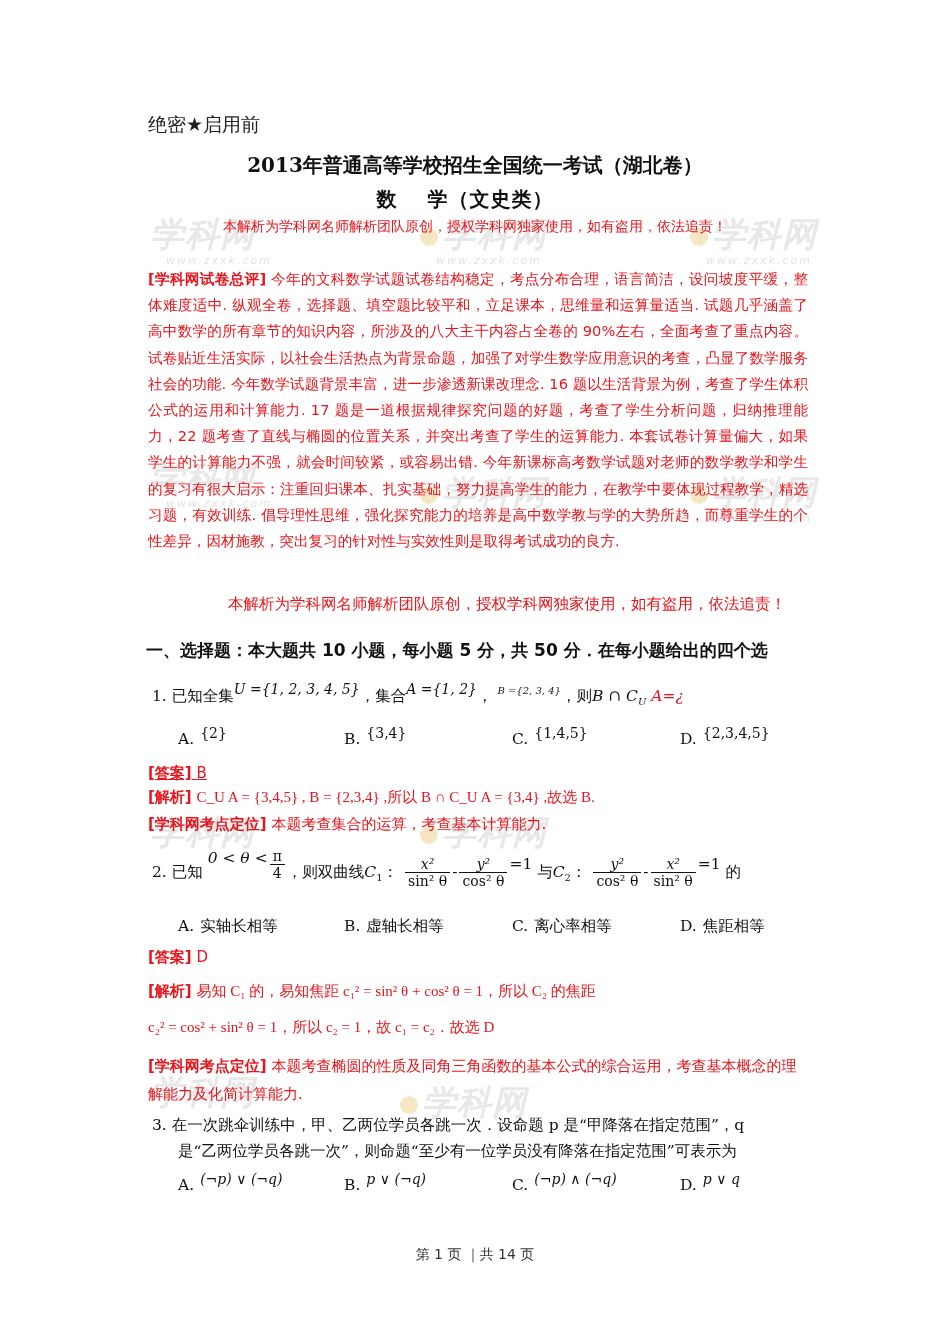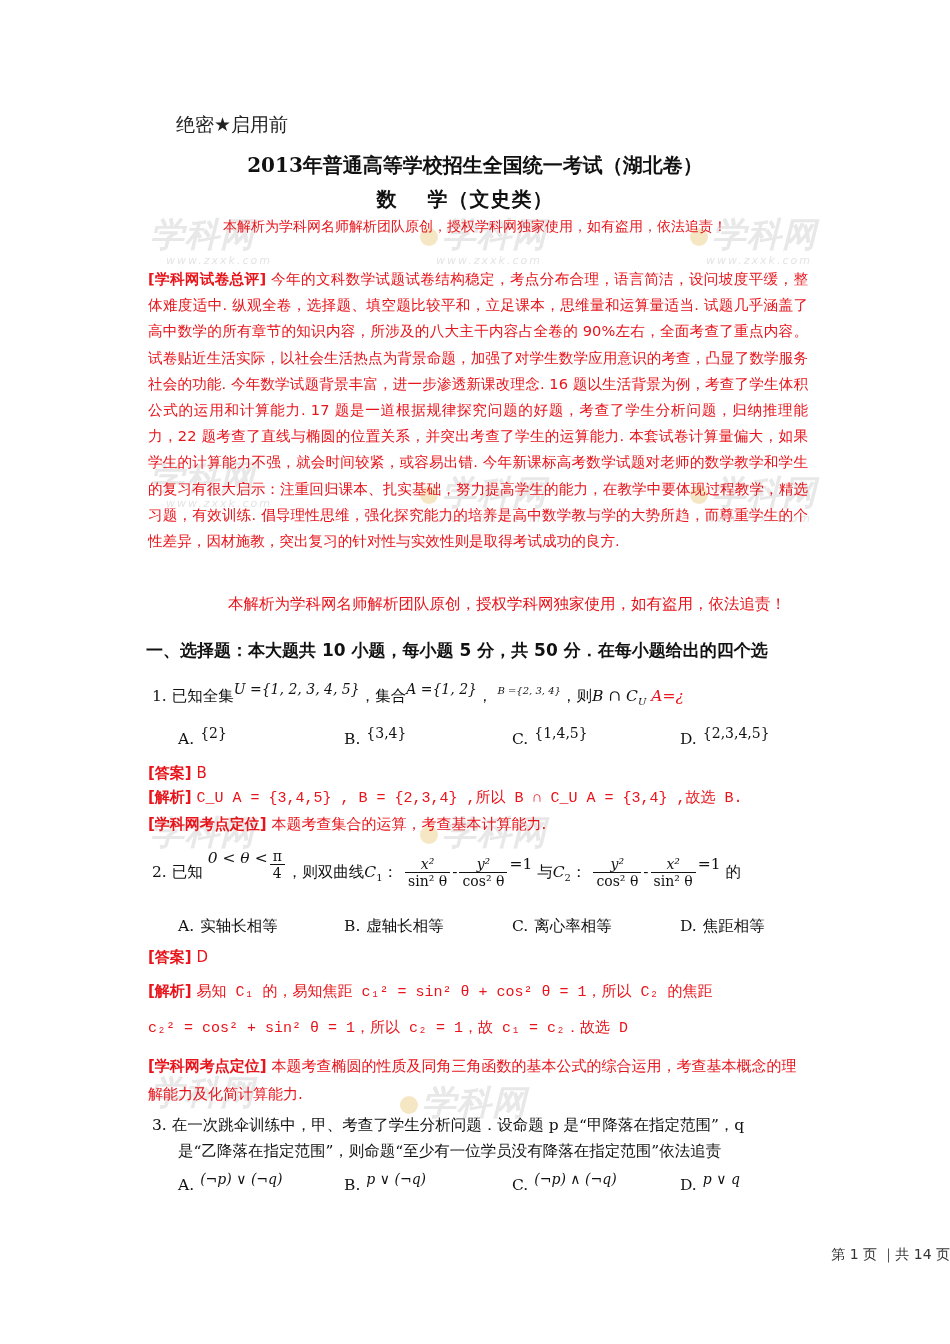--- a/index.html
+++ b/index.html
@@ -8,21 +8,21 @@
   .page { position: absolute; left: 0; top: 0; width: 950px; height: 1344px; }
 
   
   .wm { position: absolute; font-family: "DejaVu Sans", sans-serif; font-weight: bold;
         font-style: italic; color: #e8e8e8; font-size: 34px; letter-spacing: 1px; z-index: 0; }
   .wm small { display: block; font-size: 11px; font-weight: normal; color: #e4e4e4; letter-spacing: 2px; margin-left: 16px; margin-top: -4px; }
   .wm .dot { display:inline-block; width:18px; height:18px; border-radius:50%; background:#f6e7c4; margin-right:4px; vertical-align: middle; }
 
   .z { position: relative; z-index: 1; }
 
-  .secret { position: absolute; left: 148px; top: 112px; font-family: "DejaVu Sans", sans-serif; font-size: 19px; color: #222; margin-left: 28px; }
+  .secret { position: absolute; left: 148px; top: 112px; font-family: "DejaVu Sans", sans-serif; font-size: 19px; color: #222; }
   .title { position: absolute; left: 0; width: 950px; top: 152px; text-align: center; font-size: 20px; font-weight: bold; color: #111; }
   .subtitle { position: absolute; left: 0; width: 930px; top: 186px; text-align: center; font-size: 20px; font-weight: bold; color: #111; letter-spacing: 1px; }
   .subtitle .gap { display:inline-block; width: 30px; }
 
   .red { color: #e8141b; font-family: "DejaVu Sans", sans-serif; }
   .notice1 { position: absolute; left: 0; width: 950px; top: 218px; text-align: center; font-size: 14px; }
 
   .review { position: absolute; left: 148px; top: 266px; width: 660px; font-size: 14.6px; line-height: 26.2px; text-align: justify; }
   .tag { font-weight: bold; }
 
@@ -35,31 +35,31 @@
   .q1 { left: 152px; top: 686px; }
   .opt-row { position: absolute; left: 178px; width: 640px; font-size: 15.5px; }
   .opt { position: absolute; top: 0; white-space: nowrap; }
   .opt .lbl { margin-right: 6px; }
   .opt .math { font-size: 14px; position: relative; top: -6px; }
   .o1 { left: 0; } .o2 { left: 166px; } .o3 { left: 334px; } .o4 { left: 502px; }
 
   .ans { position: absolute; left: 148px; font-size: 15px; }
   .ans .tag { font-weight: bold; }
   .math-i { font-family: "DejaVu Serif", serif; font-style: italic; }
-  .red-math { font-family: Liberation Mono, monospace; color: #e8141b; margin-top: 44px; }
+  .red-math { font-family: Liberation Serif, serif; color: #e8141b; margin-top: 44px; }
 
   .q2 { left: 152px; top: 856px; width: 680px; height: 50px; }
   .frac { display: inline-block; vertical-align: middle; text-align: center; font-size: 14px; margin: 0 2px; }
   .frac .n { display: block; border-bottom: 1px solid #111; padding: 0 3px; }
   .frac .d { display: block; padding: 0 3px; }
 
   .q3 { left: 152px; top: 1112px; width: 660px; font-size: 15.5px; line-height: 26px; }
   .q3 .l2 { display:block; padding-left: 26px; }
 
-  .footer { position: absolute; left: 0; width: 950px; top: 1246px; text-align: right; font-family: "DejaVu Sans", sans-serif; font-size: 14px; color: #333; }
+  .footer { position: absolute; left: 0; width: 950px; top: 1246px; text-align: center; font-family: "DejaVu Sans", sans-serif; font-size: 14px; color: #333; }
 </style>
 </head>
 <body>
 
 <div class="page">
 
   <div class="wm" style="left:150px;top:212px;"><span>学科网</span><small>www.zxxk.com</small></div>
   <div class="wm" style="left:420px;top:212px;"><span class="dot"></span><span>学科网</span><small>www.zxxk.com</small></div>
   <div class="wm" style="left:690px;top:212px;"><span class="dot"></span><span>学科网</span><small>www.zxxk.com</small></div>
   <div class="wm" style="left:150px;top:455px;"><span>学科网</span><small>www.zxxk.com</small></div>
@@ -94,21 +94,21 @@
     <span>已知全集</span><span class="math-i" style="position:relative;top:-7px;font-size:14px;">U ={1, 2, 3, 4, 5}</span><span>，集合</span><span class="math-i" style="position:relative;top:-7px;font-size:14px;">A ={1, 2}</span><span>，</span>
     <span class="math-i" style="position:relative;top:-7px;font-size:10px;">B ={2, 3, 4}</span><span>，则</span><span class="math-i">B ∩ C</span><sub class="math-i" style="font-size:10px;">U</sub><span class="math-i" style="color:#e8141b"> A=¿</span>
   </div>
   <div class="opt-row z" style="top:730px;">
     <div class="opt o1"><span class="lbl">A.</span><span class="math">{2}</span></div>
     <div class="opt o2"><span class="lbl">B.</span><span class="math">{3,4}</span></div>
     <div class="opt o3"><span class="lbl">C.</span><span class="math">{1,4,5}</span></div>
     <div class="opt o4"><span class="lbl">D.</span><span class="math">{2,3,4,5}</span></div>
   </div>
 
-  <div class="ans red z" style="top:764px;"><span class="tag">[答案]</span> <span>B</span></div>
+  <div class="ans red z" style="top:764px;text-decoration:underline;"><span class="tag">[答案]</span> <span>B</span></div>
   <div class="ans red z" style="top:788px;"><span class="tag">[解析]</span> <span class="red-math">C_U A = {3,4,5} , B = {2,3,4} ,所以 B ∩ C_U A = {3,4} ,故选 B.</span></div>
   <div class="ans red z" style="top:815px;"><span class="tag">[学科网考点定位]</span> <span>本题考查集合的运算，考查基本计算能力.</span></div>
 
   <div class="q q2 z">
     <span>2.</span>
     <span>已知</span>
     <span class="math-i" style="position:relative;top:-14px;">0 &lt; θ &lt;</span><span class="frac" style="position:relative;top:-8px;"><span class="n" style="border-bottom-color:#111">π</span><span class="d">4</span></span><span>，则双曲线</span><span class="math-i">C</span><sub style="font-size:10px">1</sub><span>：</span>
     <span class="frac"><span class="n math-i">x²</span><span class="d">sin² θ</span></span><span>-</span><span class="frac"><span class="n math-i">y²</span><span class="d">cos² θ</span></span><span style="position:relative;top:-8px;">=1</span>
     <span>与</span><span class="math-i">C</span><sub style="font-size:10px">2</sub><span>：</span>
     <span class="frac"><span class="n math-i">y²</span><span class="d">cos² θ</span></span><span>-</span><span class="frac"><span class="n math-i">x²</span><span class="d">sin² θ</span></span><span style="position:relative;top:-8px;">=1</span>
@@ -121,22 +121,22 @@
     <div class="opt o4"><span class="lbl">D.</span><span>焦距相等</span></div>
   </div>
 
   <div class="ans red z" style="top:948px;"><span class="tag">[答案]</span> <span>D</span></div>
   <div class="ans red z" style="top:982px;"><span class="tag">[解析]</span> <span class="red-math">易知 C₁ 的，易知焦距 c₁² = sin² θ + cos² θ = 1，所以 C₂ 的焦距</span></div>
   <div class="ans red z" style="top:1018px;"><span class="red-math">c₂² = cos² + sin² θ = 1，所以 c₂ = 1，故 c₁ = c₂．故选 D</span></div>
   <div class="ans red z" style="top:1052px;width:660px;line-height:28px;"><span class="tag">[学科网考点定位]</span> <span>本题考查椭圆的性质及同角三角函数的基本公式的综合运用，考查基本概念的理解能力及化简计算能力.</span></div>
 
   <div class="q q3 z">
     <span>3.</span>
-    <span>在一次跳伞训练中，甲、考查了学生分析问题．设命题 p 是“甲降落在指定范围”，q</span>
-    <span class="l2">是“乙降落在指定范围”，则命题“至少有一位学员没有降落在指定范围”依法追责</span>
+    <span>在一次跳伞训练中，甲、乙两位学员各跳一次．设命题 p 是“甲降落在指定范围”，q</span>
+    <span class="l2">是“乙两位学员各跳一次”，则命题“至少有一位学员没有降落在指定范围”可表示为</span>
   </div>
   <div class="opt-row z" style="top:1176px;">
     <div class="opt o1"><span class="lbl">A.</span><span class="math math-i">(¬p) ∨ (¬q)</span></div>
     <div class="opt o2"><span class="lbl">B.</span><span class="math math-i">p ∨ (¬q)</span></div>
     <div class="opt o3"><span class="lbl">C.</span><span class="math math-i">(¬p) ∧ (¬q)</span></div>
     <div class="opt o4"><span class="lbl">D.</span><span class="math math-i">p ∨ q</span></div>
   </div>
 
   <div class="footer z">第 1 页 ｜共 14 页</div>
 </div>

